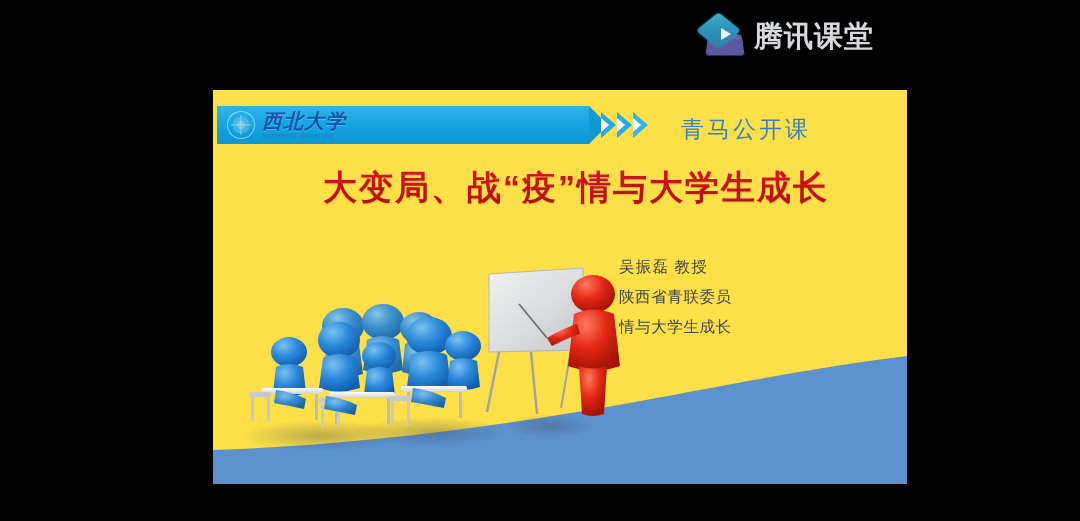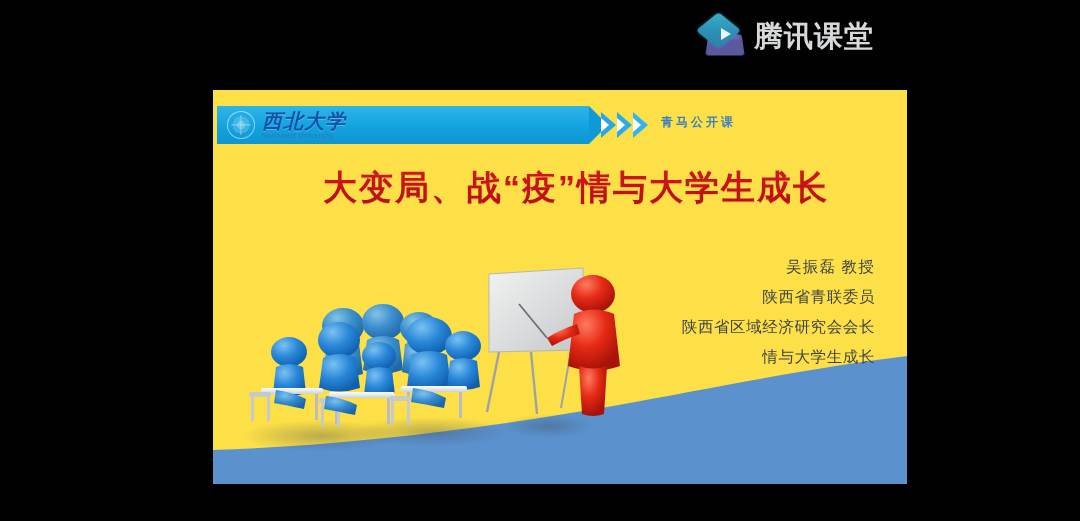--- a/index.html
+++ b/index.html
@@ -217,25 +217,25 @@
     width: 0; height: 0;
     border-left: 8px solid #ffffff;
     border-top: 7px solid transparent;
     border-bottom: 7px solid transparent;
   }
   .chev.c2 { border-left-color: #2bacea; }
   .chev.c3 { border-left-color: #31b4f0; }
 
   .subtitle {
     position: absolute;
-    left: 448px;
+    left: 468px;
     top: 24px;
     color: #3a7fc1;
-    font-size: 12px;
-    font-weight: bold;
+    font-size: 23px;
+    font-weight: normal;
     font-family: "Liberation Serif", "DejaVu Serif", serif;
     letter-spacing: 3px;
     white-space: nowrap;
   }
 
   
   .title {
     position: absolute;
     left: 16px;
     top: 75px;
@@ -249,28 +249,27 @@
     -webkit-background-clip: text;
     background-clip: text;
     -webkit-text-fill-color: transparent;
     white-space: nowrap;
     text-shadow: 0 1px 1px rgba(200,20,28,.18);
   }
 
   
   .speaker {
     position: absolute;
-    left: 392px;
+    left: 406px;
     top: 162px;
     width: 270px;
     color: #3f4348;
     font-size: 15.5px;
     line-height: 30px;
     letter-spacing: .6px;
-    text-align: right;
   }
   .speaker .line { white-space: nowrap; }
   .speaker .line:first-child { letter-spacing: 1.2px; }
 
   
   .illustration {
     position: absolute;
     left: 18px;
     top: 150px;
     width: 400px;
@@ -425,18 +424,17 @@
           <line x1="316" y1="98" x2="288" y2="64" stroke="#6e6f71" stroke-width="1.8"></line>
 
           <path d="M348 126 q14 5 28 0 l-3 48 q-11 4 -22 0 z" fill="url(#gRed)"></path>
         </g>
       </svg>
     </div>
 
     <div class="speaker">
       <div class="line">吴振磊  教授</div>
       <div class="line">陕西省青联委员</div>
-      <div class="line">陕西省区域经济研究会会长</div>
       <div class="line">情与大学生成长</div>
     </div>
 
   </div>
 </div>
 
 </body></html>

